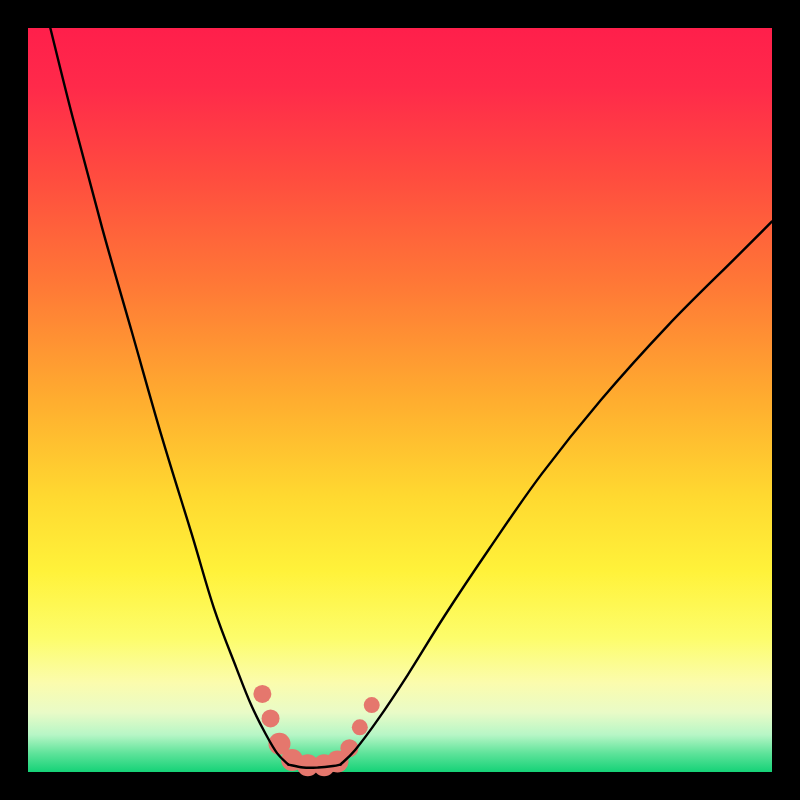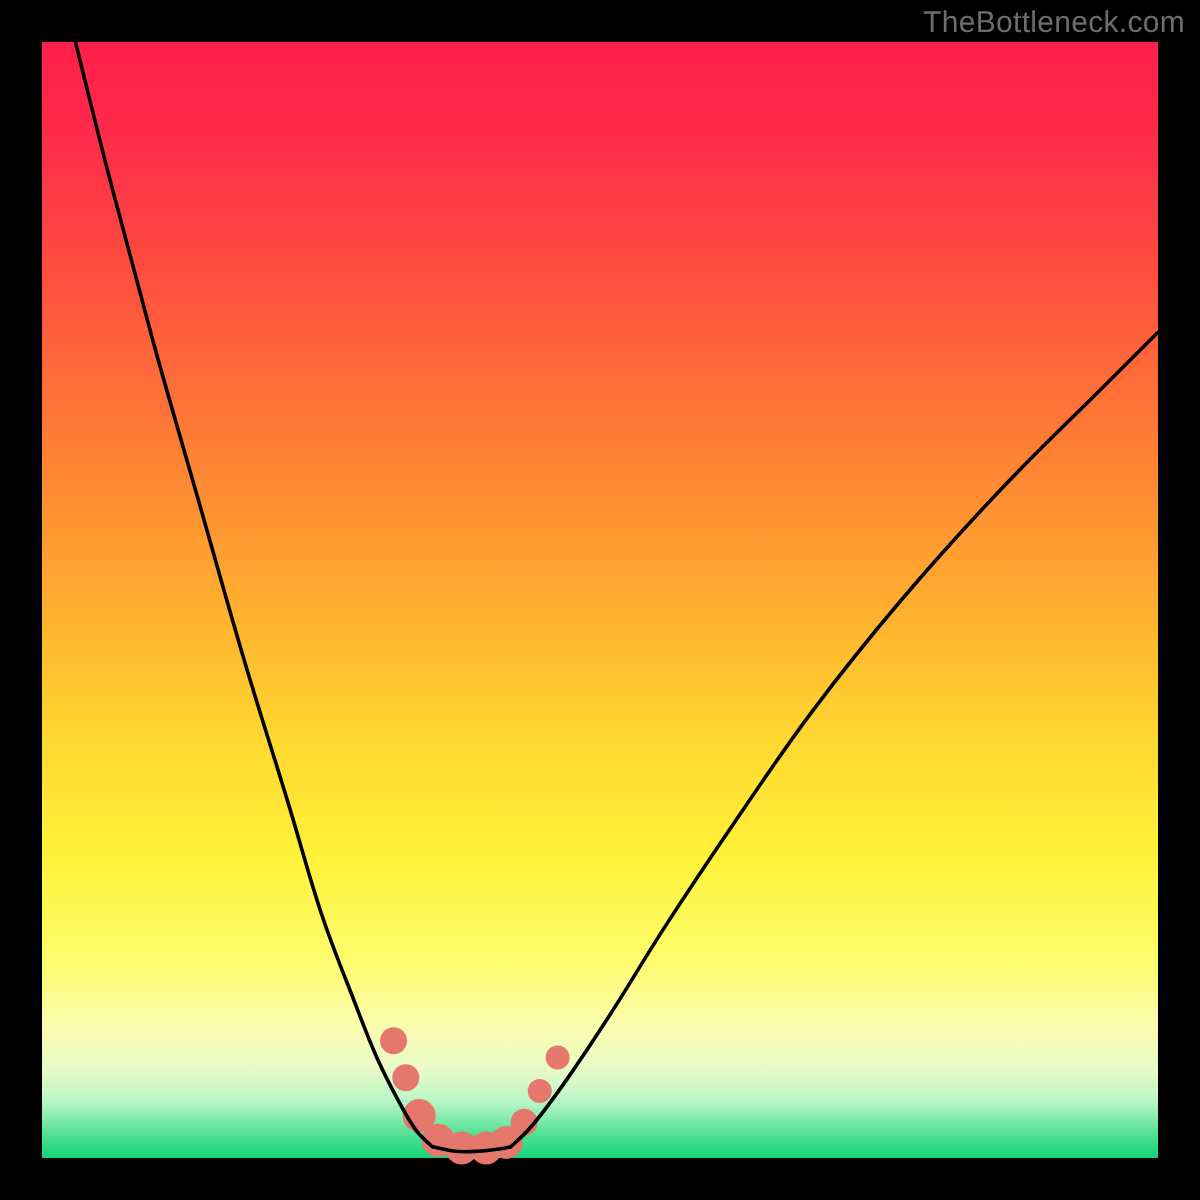--- a/index.html
+++ b/index.html
@@ -53,21 +53,20 @@
     position: absolute;
     left: 0; top: 0;
     width: 744px; height: 744px;
     overflow: visible;
   }
 </style>
 </head>
 <body>
 
 <div class="frame">
-  <div class="watermark">TheBottleneck.com</div>
   <div class="plot-area">
     <svg class="curves" viewBox="0 0 744 744">
       <g id="marker-layer">
           <circle cx="234.36" cy="665.88" r="9" fill="#e5776d"></circle>
           <circle cx="242.544" cy="690.432" r="9" fill="#e5776d"></circle>
           <circle cx="251.47199999999998" cy="715.728" r="11" fill="#e5776d"></circle>
           <circle cx="264.12" cy="732.096" r="11" fill="#e5776d"></circle>
           <circle cx="279.744" cy="737.304" r="11" fill="#e5776d"></circle>
           <circle cx="296.11199999999997" cy="737.304" r="11" fill="#e5776d"></circle>
           <circle cx="309.504" cy="733.584" r="11" fill="#e5776d"></circle>

